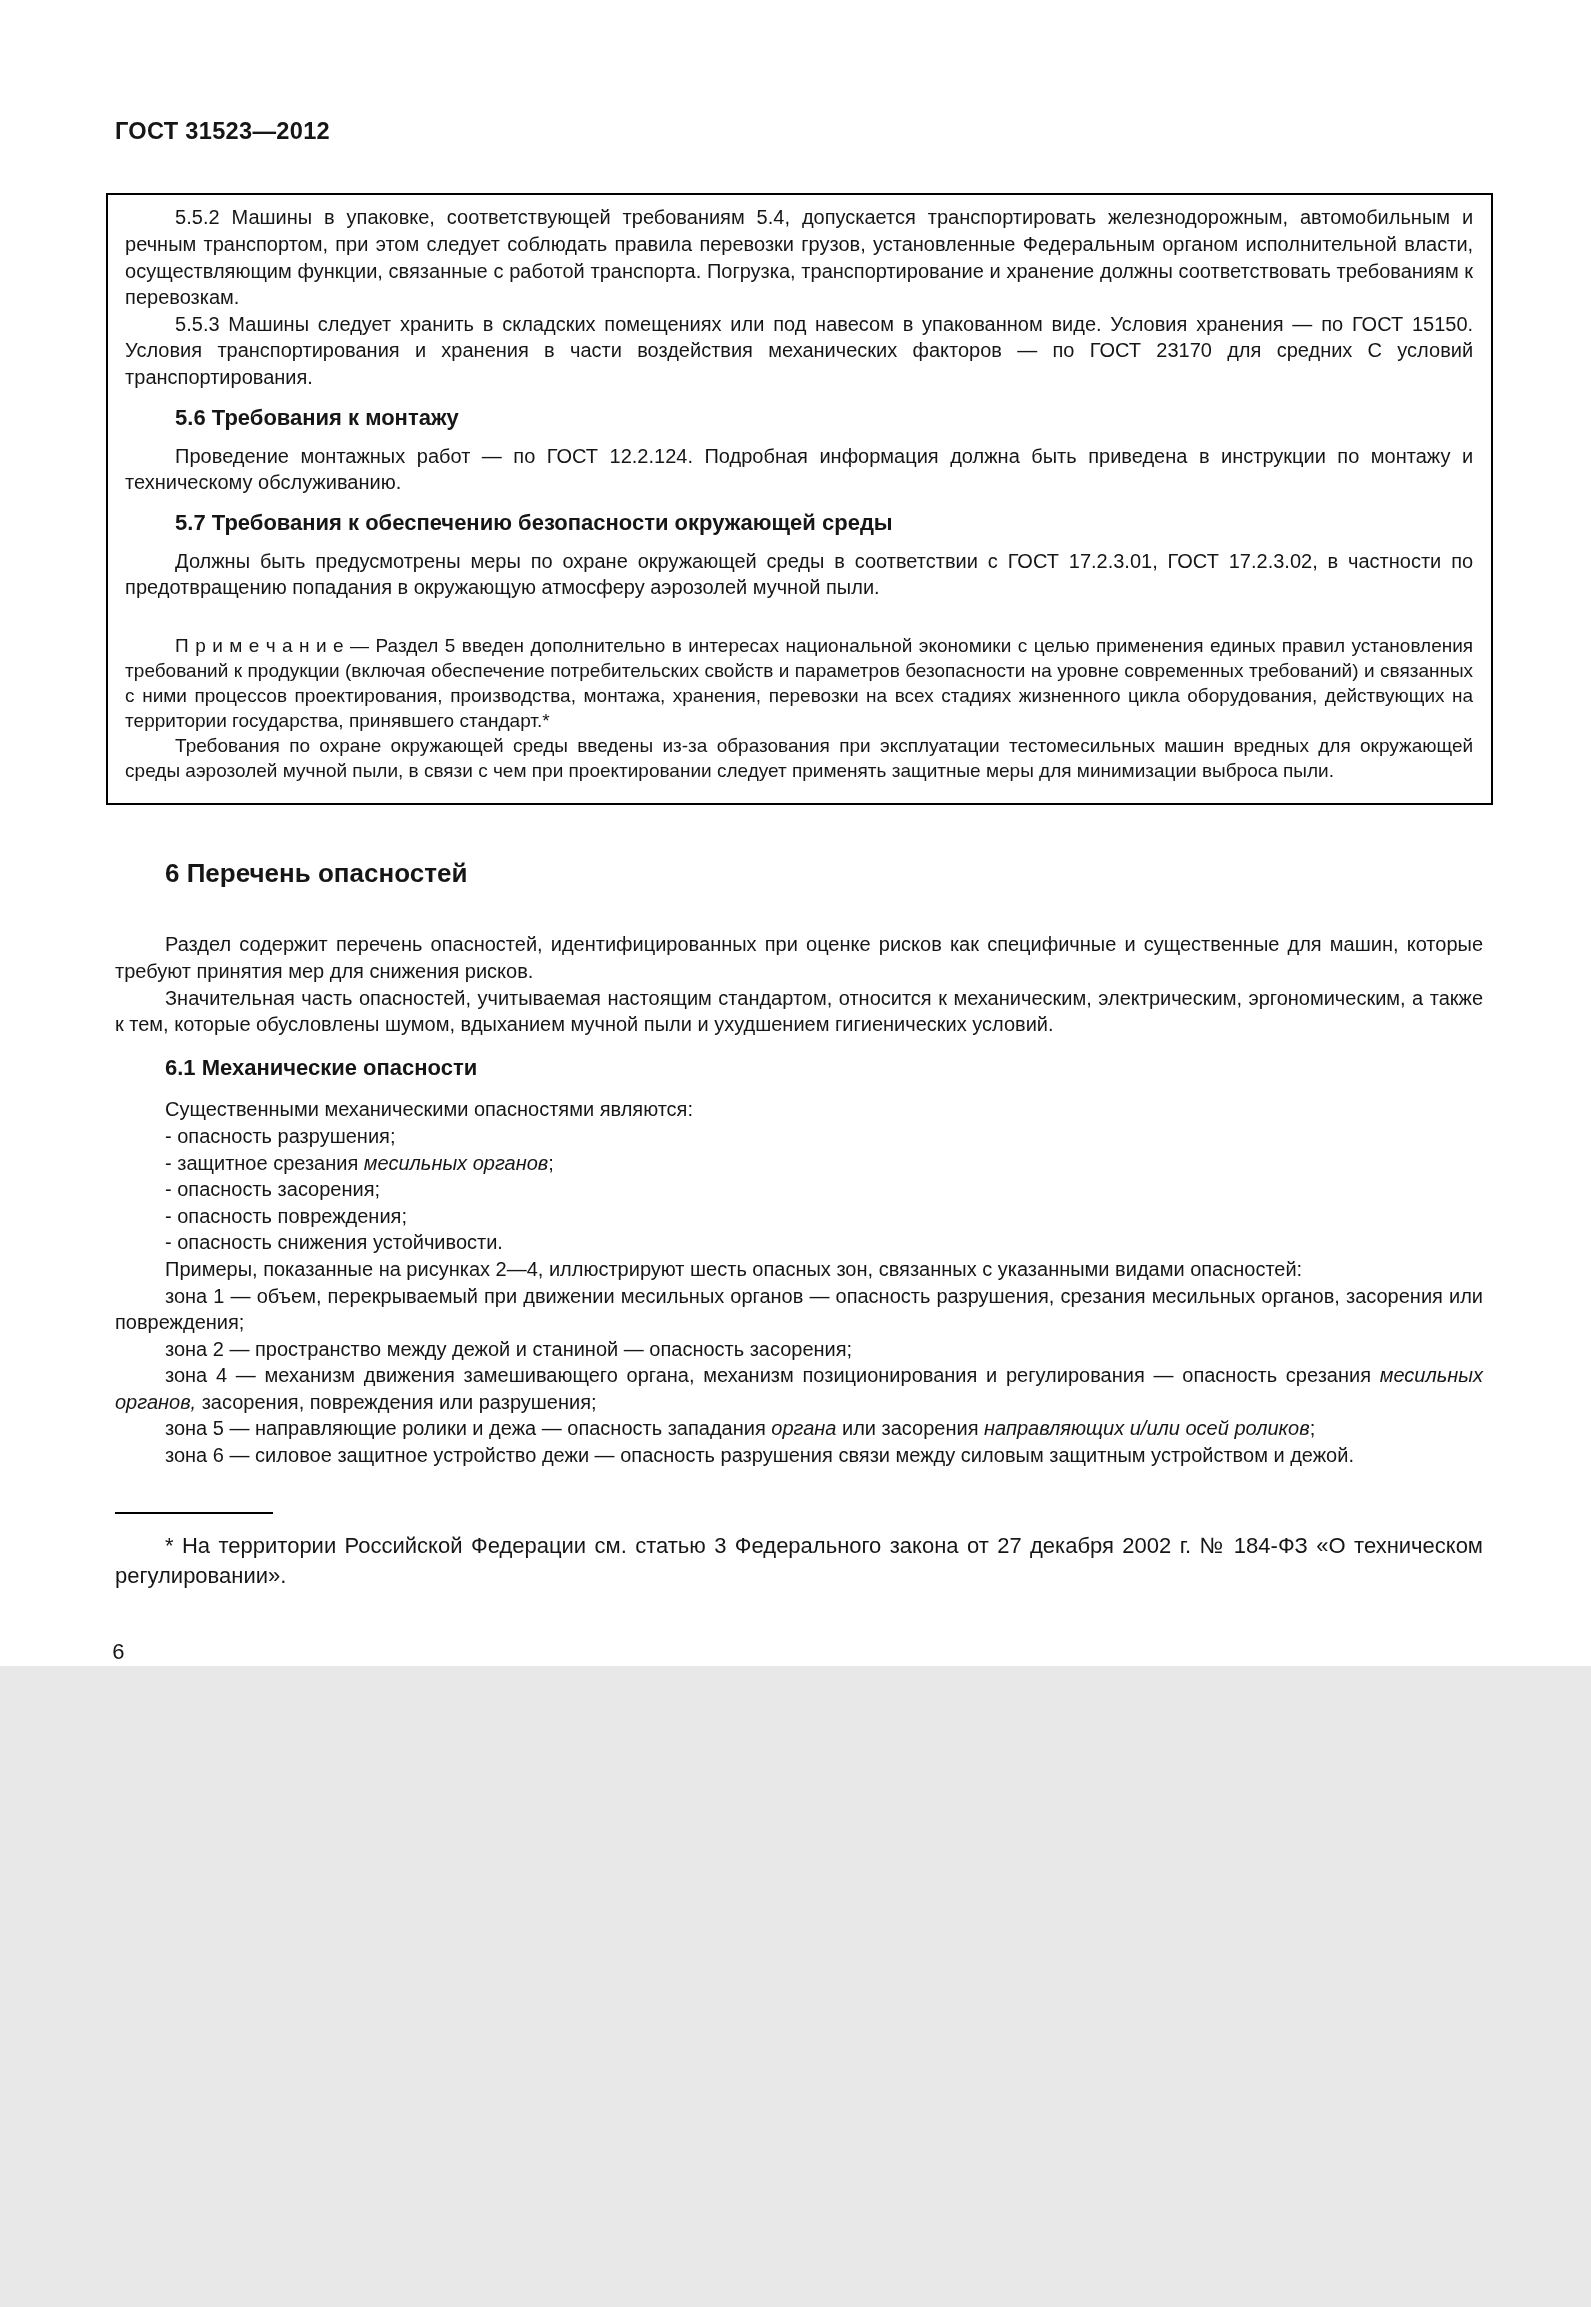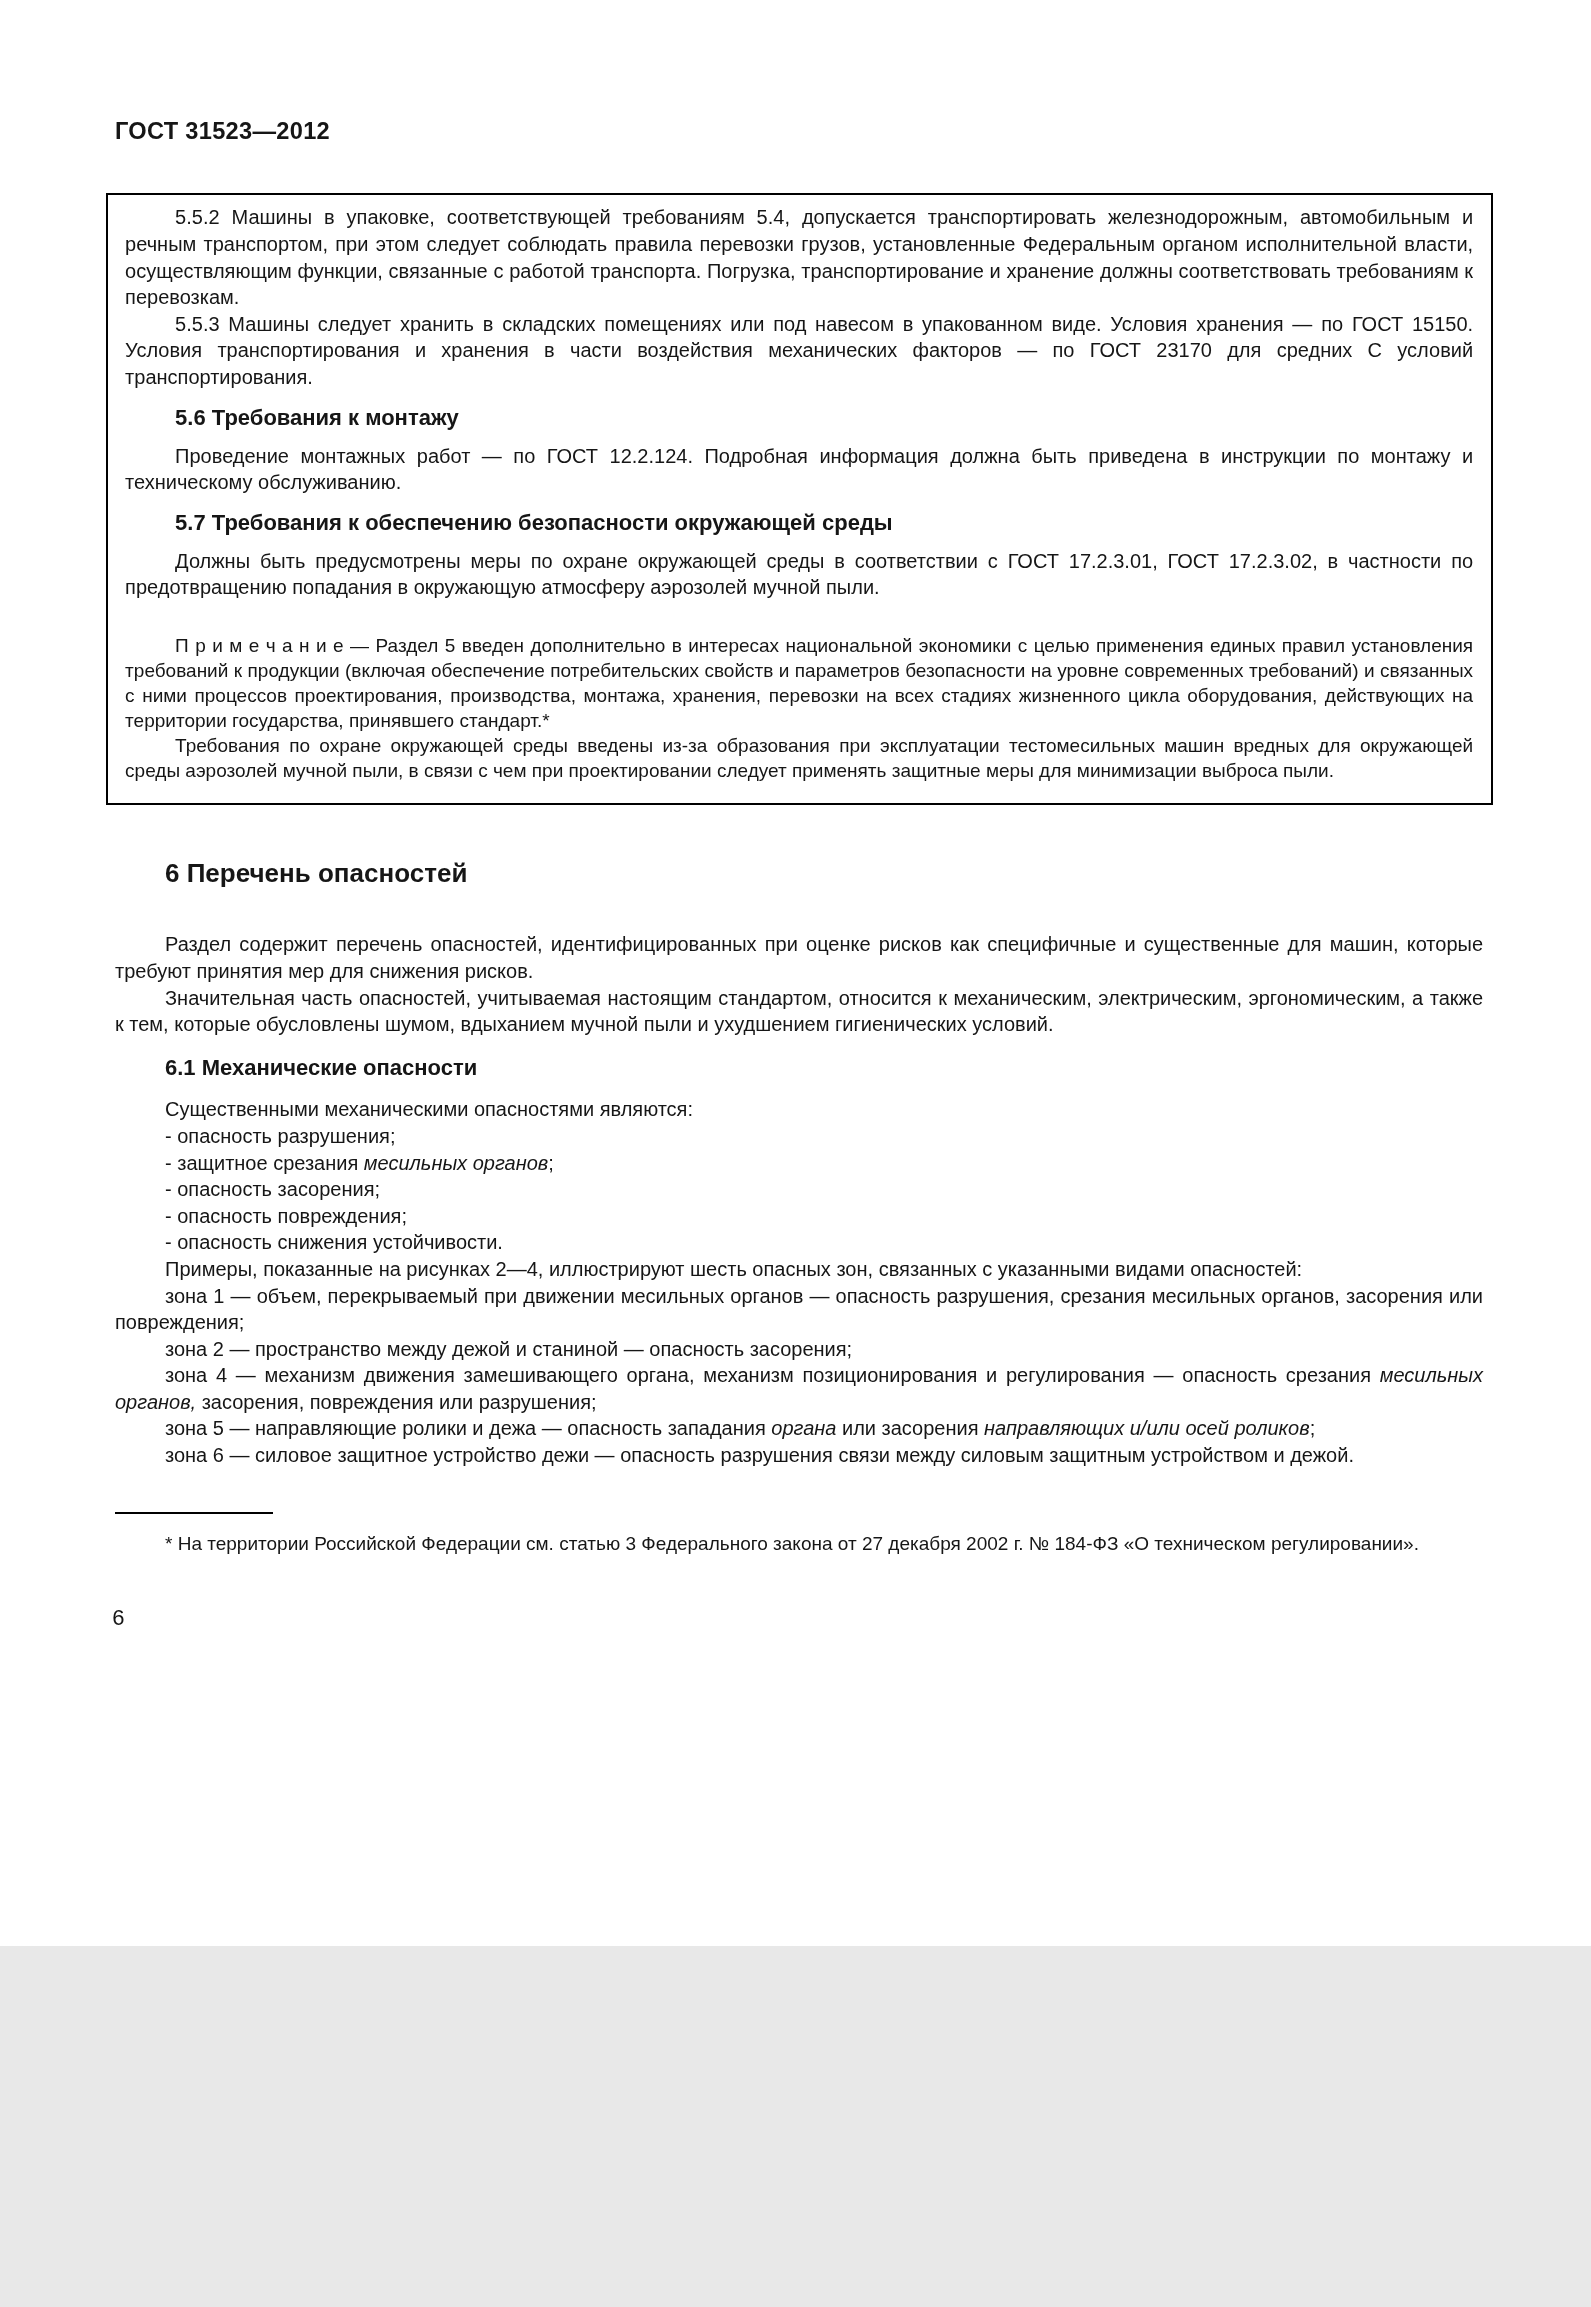--- a/index.html
+++ b/index.html
@@ -1,20 +1,20 @@
 <!DOCTYPE html>
 <html lang="ru" style="font-size:10.8px"><head>
 <meta charset="utf-8">
 <style>
   * { box-sizing: border-box; }
   html, body { margin: 0; padding: 0; background: #e8e8e8; }
   .sheet {
     position: relative;
     width: 1591px;
-    height: 1946px;
+    height: 1666px;
     margin: 0 auto;
     background: #ffffff;
     color: #161616;
     font-family: "Liberation Sans", sans-serif;
     padding: 118px 108px 0 115px;
   }
   .doc-header {
     font-weight: bold;
     font-size: 23.6px;
     letter-spacing: 0.3px;
@@ -63,21 +63,21 @@
     text-align: left;
   }
   .italic { font-style: italic; }
   .footnote-rule {
     width: 158px;
     border: 0;
     border-top: 2px solid #000;
     margin: 43px 0 17.5px 0;
   }
   .footnote {
-    font-size: 19px;
+    font-size: 22px;
     line-height: 1.35;
     text-align: justify;
     text-indent: 50px;
     margin: 0;
   }
   .page-number {
     font-size: 22px;
     margin: 48px 0 0 -2.7px;
   }
 </style>

